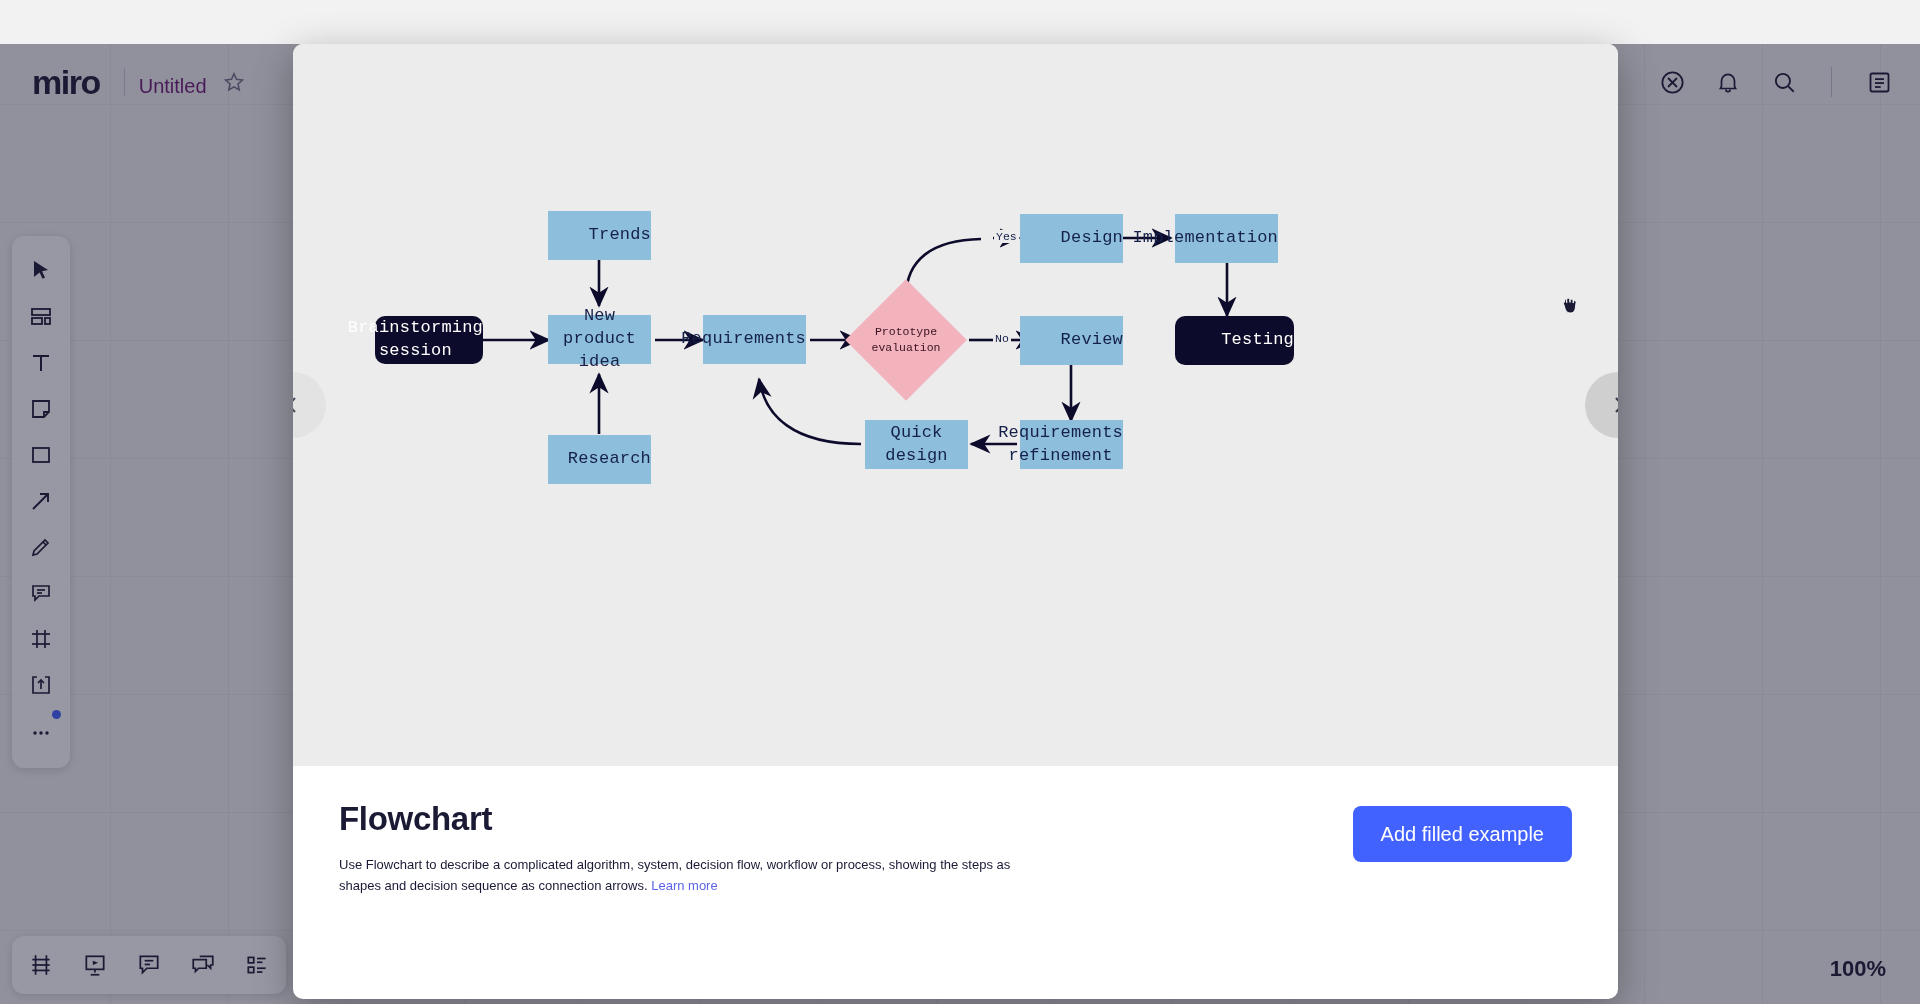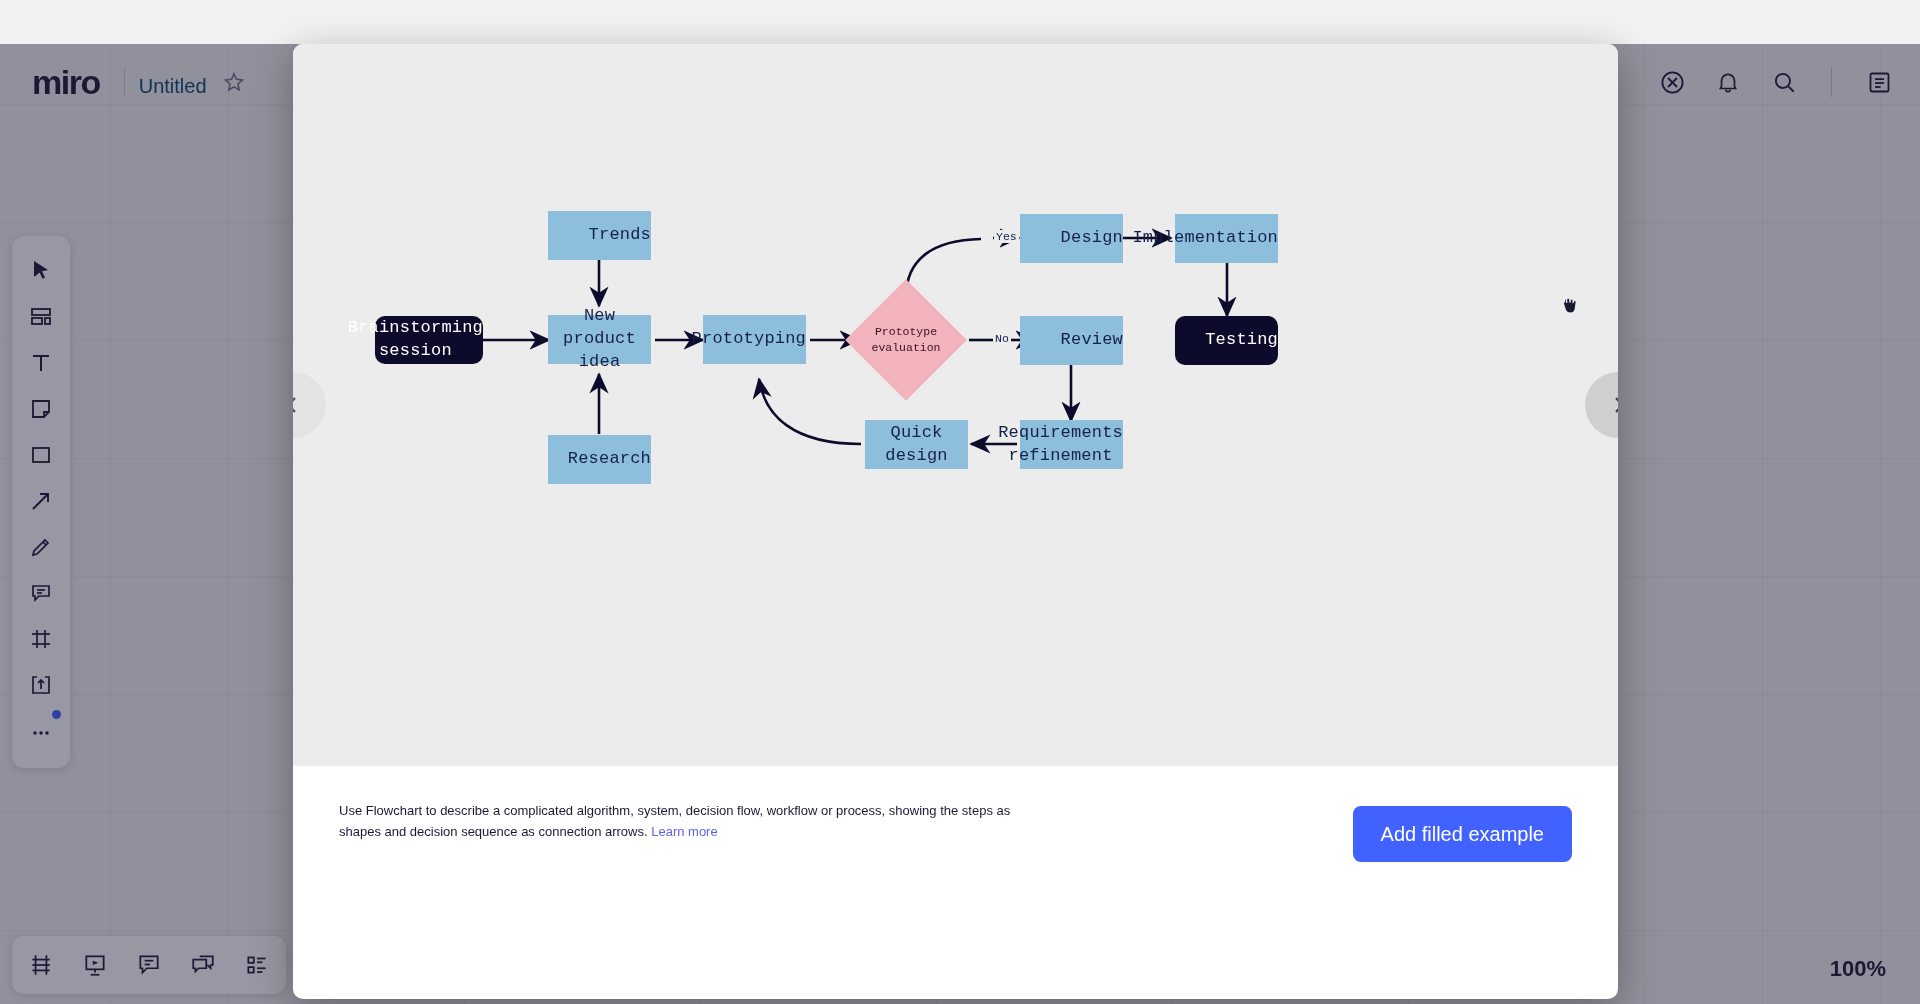--- a/index.html
+++ b/index.html
@@ -43,21 +43,21 @@
   
   .header {
     position: absolute; top: 44px; left: 0; width: 1920px; height: 76px;
     display: flex; align-items: center; padding: 0 18px;
   }
   .miro-logo {
     font-size: 34px; font-weight: 700; letter-spacing: -1.5px;
     color: #1A1A35; padding: 0 10px 0 14px;
   }
   .header-divider { width: 1px; height: 28px; background: #C8CAD4; margin: 0 14px; }
-  .board-title { font-size: 20px; color: #0c4a6e; margin-top: 8px; }
+  .board-title { font-size: 20px; color: #701a75; margin-top: 8px; }
   .star-icon { margin-left: 16px; width: 22px; height: 22px; cursor: pointer; }
   .header-right { margin-left: auto; display: flex; align-items: center; gap: 26px; padding-right: 8px; }
   .hicon { width: 30px; height: 30px; cursor: pointer; display: flex; align-items: center; justify-content: center; }
   .header-sep { width: 1px; height: 30px; background: #C2C5D0; margin: 0 6px; }
 
   
   .left-toolbar {
     position: absolute; left: 12px; top: 236px;
     width: 58px; border-radius: 12px;
     background: #FFFFFF;
@@ -398,59 +398,60 @@
 
         <div class="node blue" style="left:255px; top:271px; width:103px; height:49px;">
           <span>New product idea</span>
         </div>
 
         <div class="node blue" style="left:255px; top:391px; width:103px; height:49px;">
           <span>Research</span>
         </div>
 
         <div class="node blue" style="left:410px; top:271px; width:103px; height:49px;">
-          <span>Prototyping</span>
+          <span>Requirements</span>
         </div>
 
         <div class="diamond" style="left:570px; top:253px; width:86px; height:86px;"></div>
         <div class="diamond-text" style="left:558px; top:276px; width:110px; height:40px;">
           <span>Prototype evaluation</span>
         </div>
 
         <div class="edge-label" style="left:701px; top:186px;">Yes</div>
         <div class="edge-label" style="left:700px; top:288px;">No</div>
 
         <div class="node blue" style="left:727px; top:170px; width:103px; height:49px;">
           <span>Design</span>
         </div>
 
         <div class="node blue" style="left:882px; top:170px; width:103px; height:49px;">
           <span>Implementation</span>
         </div>
 
-        <div class="node dark" style="left:882px; top:272px; width:103px; height:49px;">
+        <div class="node dark" style="left:882px; top:272px; width:119px; height:49px;">
           <span>Testing</span>
         </div>
 
         <div class="node blue" style="left:727px; top:272px; width:103px; height:49px;">
           <span>Review</span>
         </div>
 
         <div class="node blue" style="left:727px; top:376px; width:103px; height:49px;">
           <span>Requirements refinement</span>
         </div>
 
         <div class="node blue" style="left:572px; top:376px; width:103px; height:49px;">
           <span>Quick design</span>
         </div>
       </div>
     </div>
 
     <div class="modal-info">
       <div class="info-left">
+        <div class="tpl-title">Flowchart</div>
         <div class="tpl-desc">
           <span>Use Flowchart to describe a complicated algorithm, system, decision flow, workflow or process, showing the steps as shapes and decision sequence as connection arrows. </span><span class="learn-more">Learn more</span>
         </div>
       </div>
       <div class="info-right">
         <div class="btn btn-primary">Add filled example</div>
       </div>
     </div>
   </div>
 

